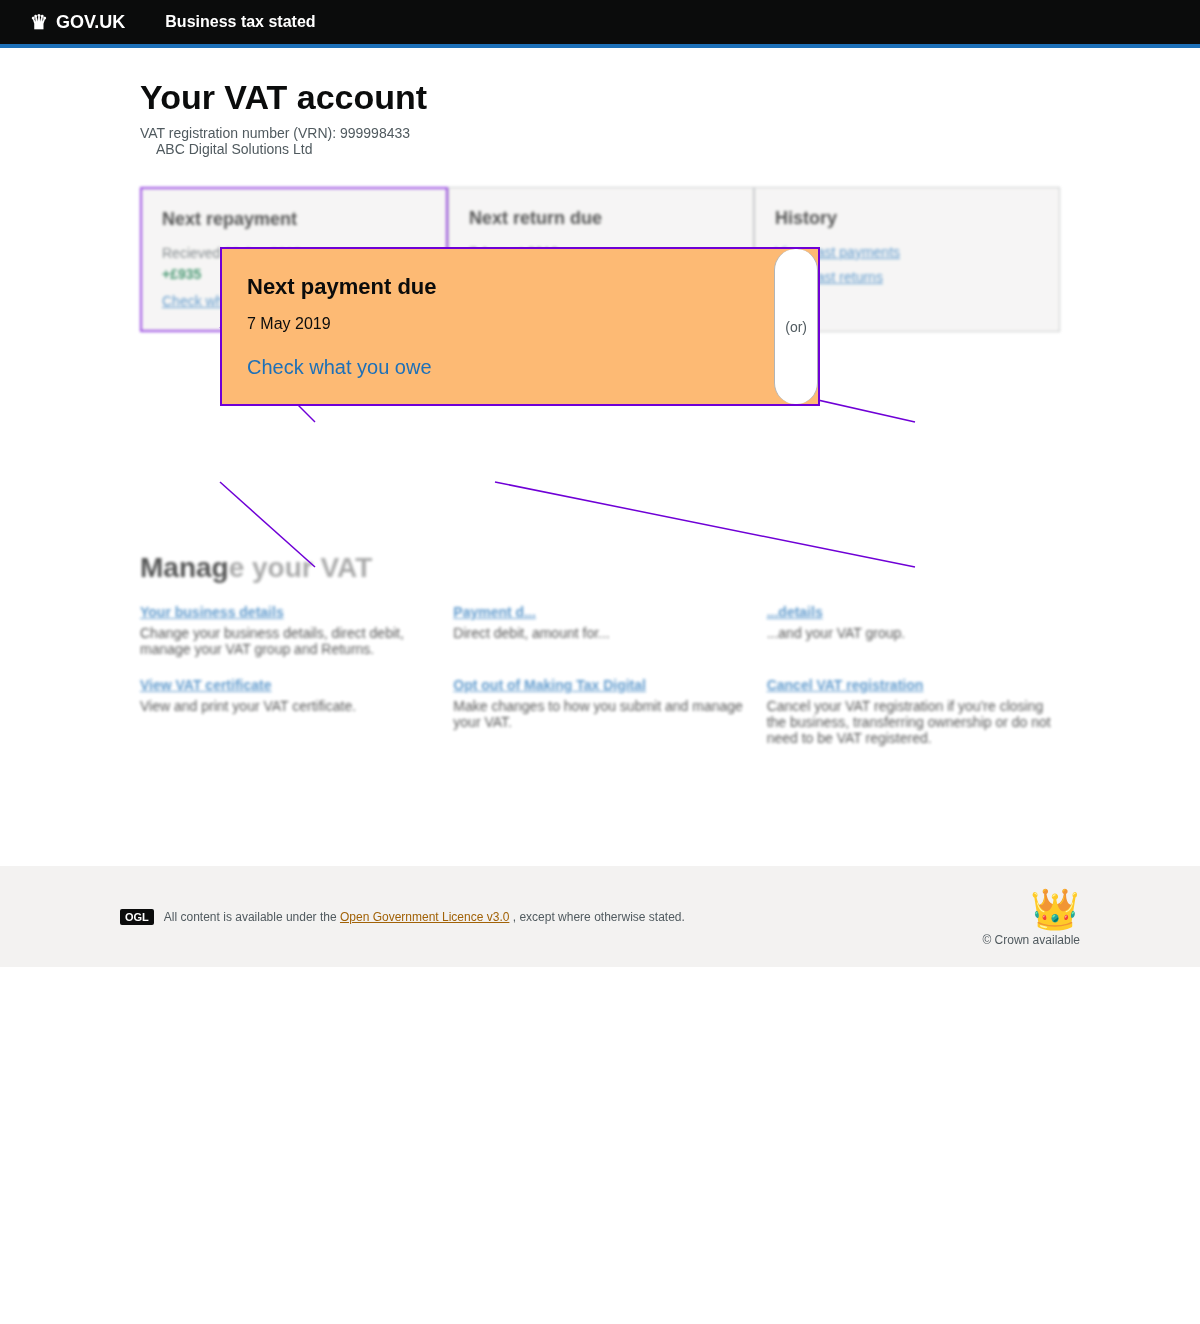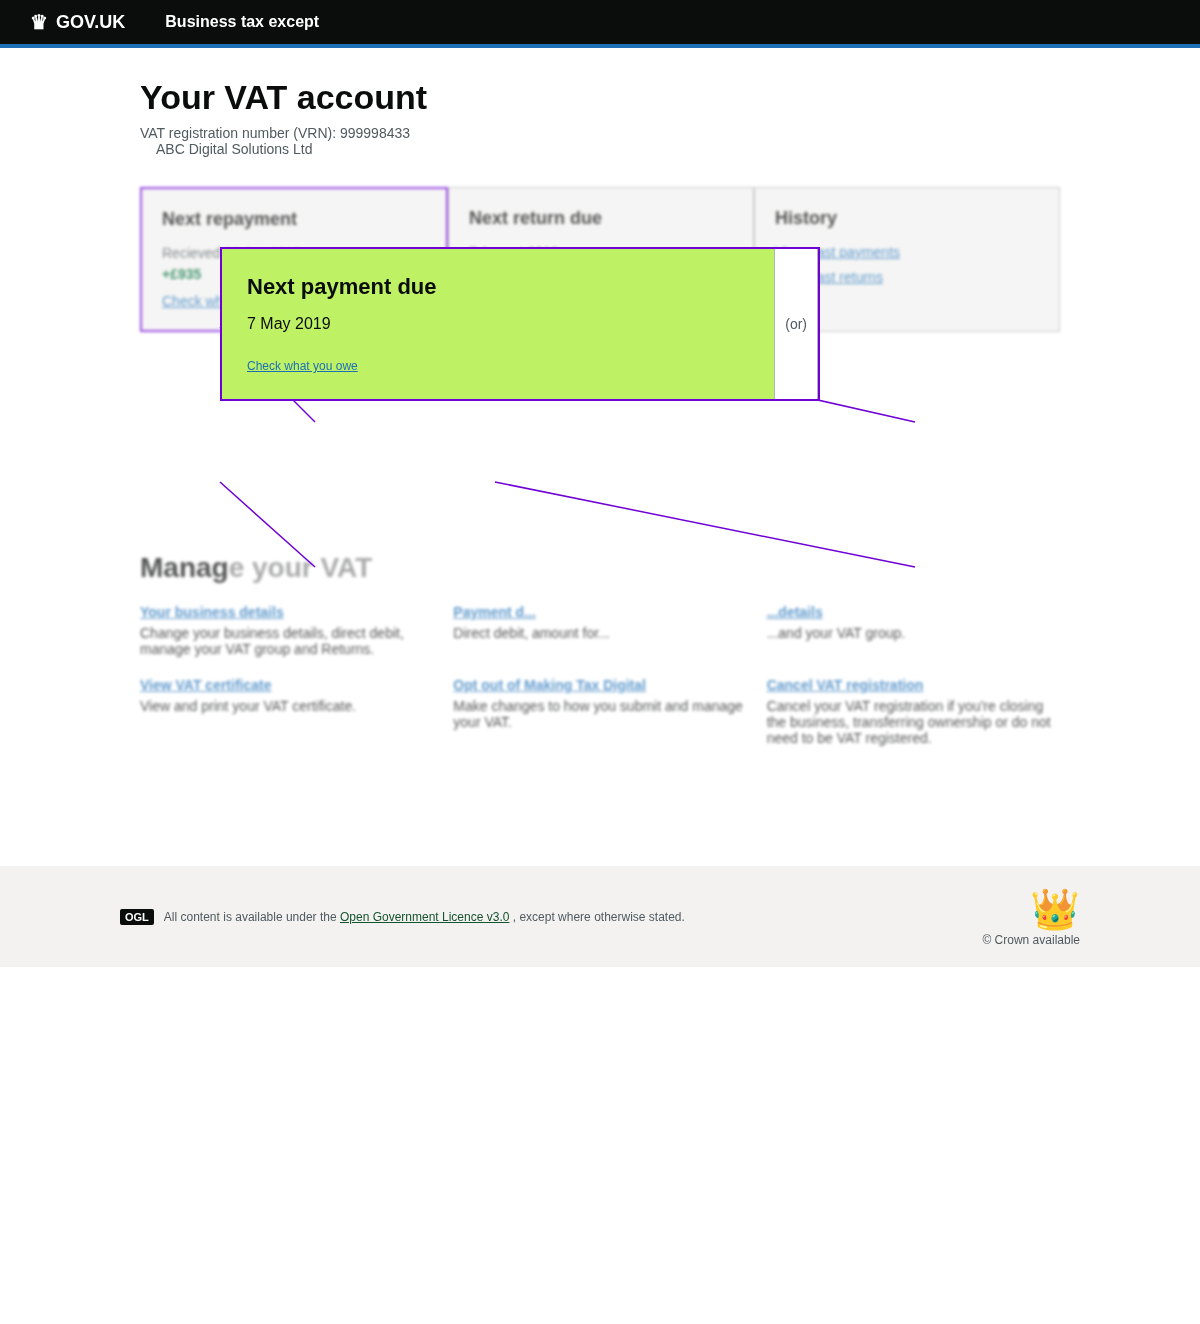--- a/index.html
+++ b/index.html
@@ -141,21 +141,21 @@
     
     .overlay-container {
       position: absolute;
       top: 60px;
       left: 80px;
       z-index: 10;
       width: 600px;
     }
 
     .overlay-box {
-      background: #bef264;
+      background: #fdba74;
       border: 2px solid #6f00d6;
       display: flex;
       position: relative;
       justify-content: center;
     }
 
     .overlay-panel {
       flex: 1;
       padding: 25px;
     }
@@ -175,35 +175,35 @@
 
     .overlay-panel .amount-positive {
       color: #00703c;
       font-size: 16px;
       font-weight: bold;
       margin-bottom: 12px;
     }
 
     .overlay-panel .link-blue {
       color: #1d70b8;
-      text-decoration: underline;
-      font-size: 12px;
+      font-size: 20px;
       cursor: pointer;
     }
 
     .overlay-divider {
       display: flex;
       align-items: center;
       justify-content: center;
       padding: 8px 10px;
       font-size: 14px;
       color: #505a5f;
       background: #fff;
       border-left: 1px solid #b1b4b6;
       border-right: 1px solid #b1b4b6;
+      border-radius: 21px;
     }
 
     
     .blurred {
       filter: blur(1.5px);
       opacity: 0.7;
     }
 
     
     .footer {
@@ -222,21 +222,21 @@
 
     .footer-left {
       display: flex;
       align-items: center;
       gap: 10px;
       font-size: 12px;
       color: #505a5f;
     }
 
     .footer-link {
-      color: #14532d;
+      color: #a16207;
       text-decoration: underline;
     }
 
     .footer-right {
       font-size: 12px;
       color: #505a5f;
       text-align: right;
     }
 
     .ogl-badge {
@@ -271,21 +271,21 @@
   </style>
 </head>
 <body>
 
 <header>
   <div class="gov-header">
     <div class="gov-logo">
       <span class="crown-icon">♛</span>
       <span>GOV.UK</span>
     </div>
-    <span class="header-title">Business tax except</span>
+    <span class="header-title">Business tax stated</span>
   </div>
   <div class="header-line"></div>
 </header>
 
 <main class="main-content">
   <h1 class="page-title">Your VAT account</h1>
   <p class="vrn-text">VAT registration number (VRN): 999998433</p>
   <p class="company-name">ABC Digital Solutions Ltd</p>
 
   <div class="page-body-wrapper">

